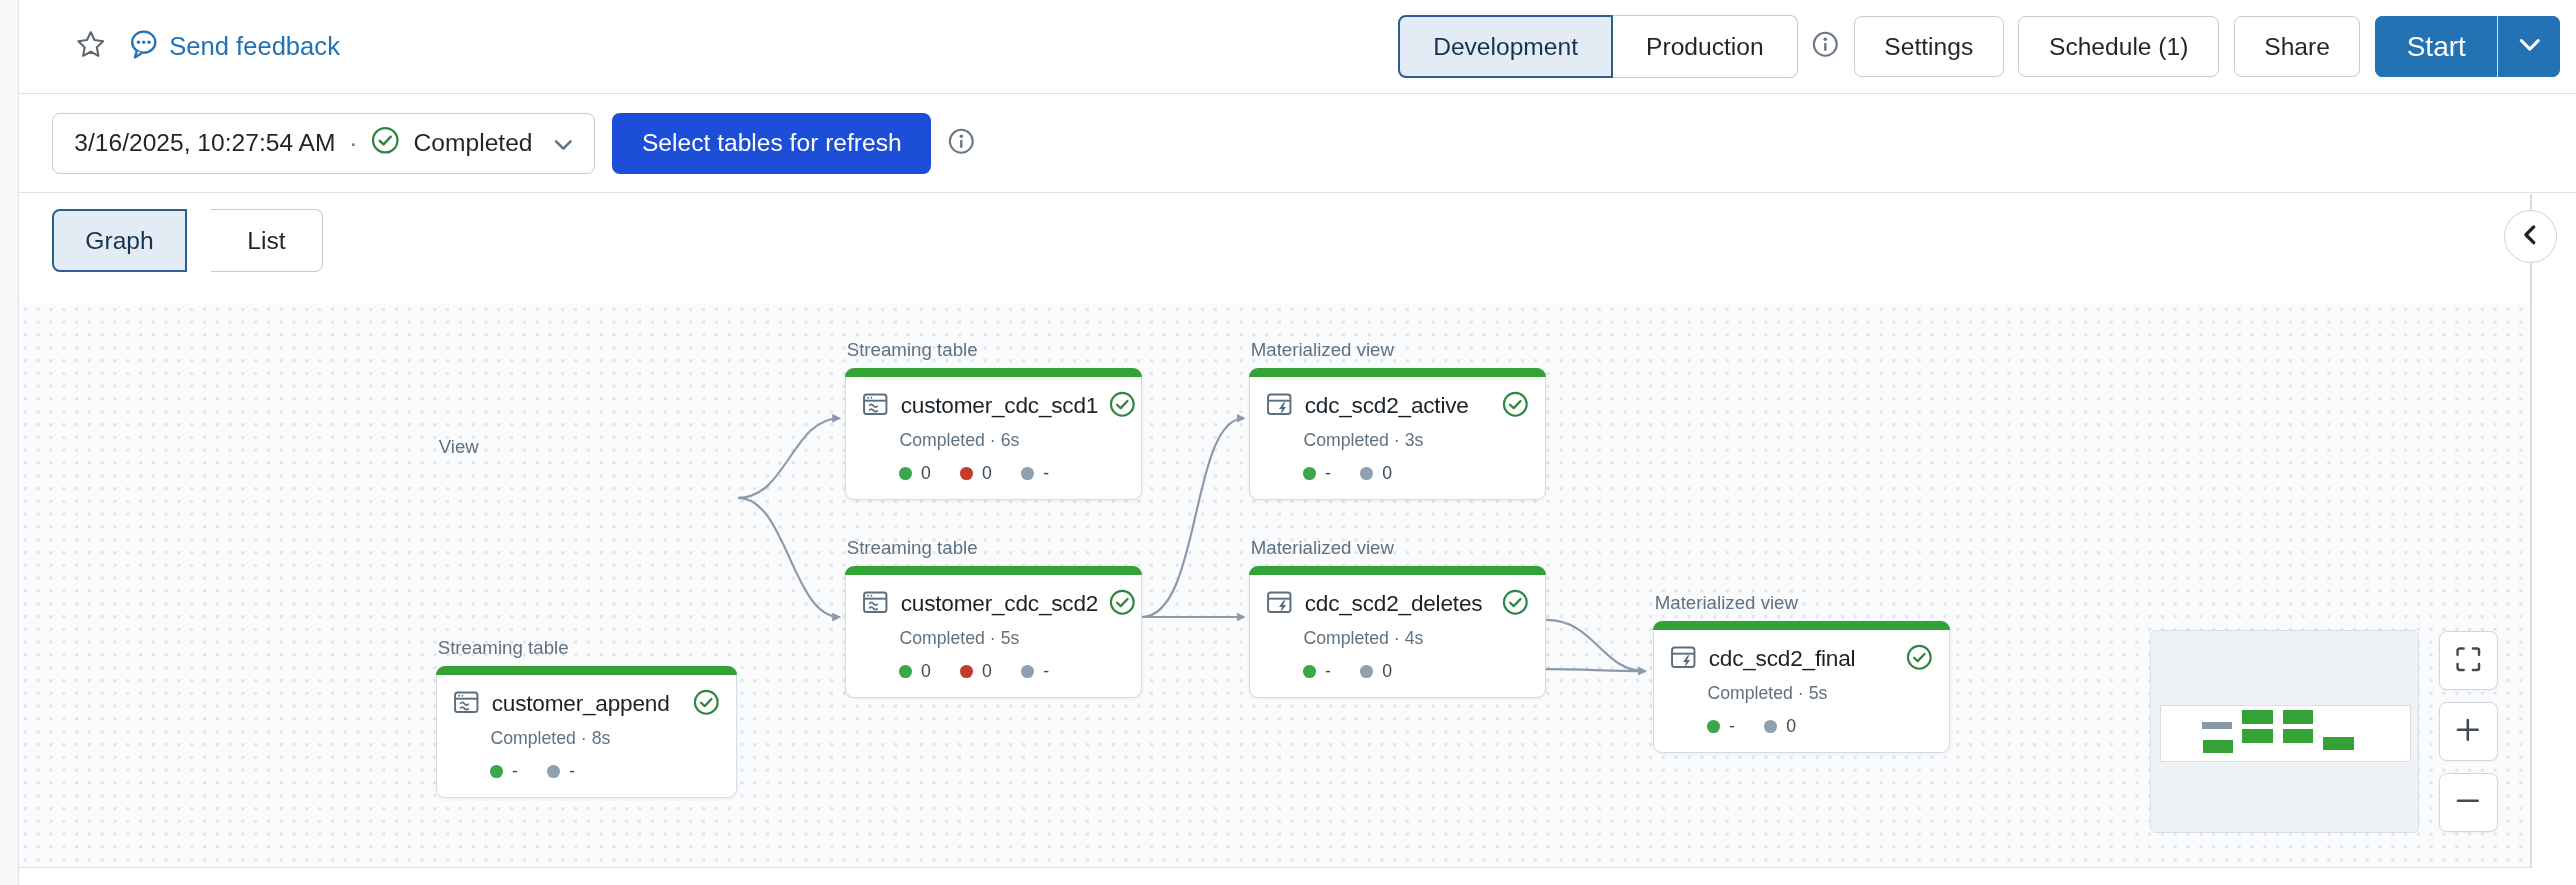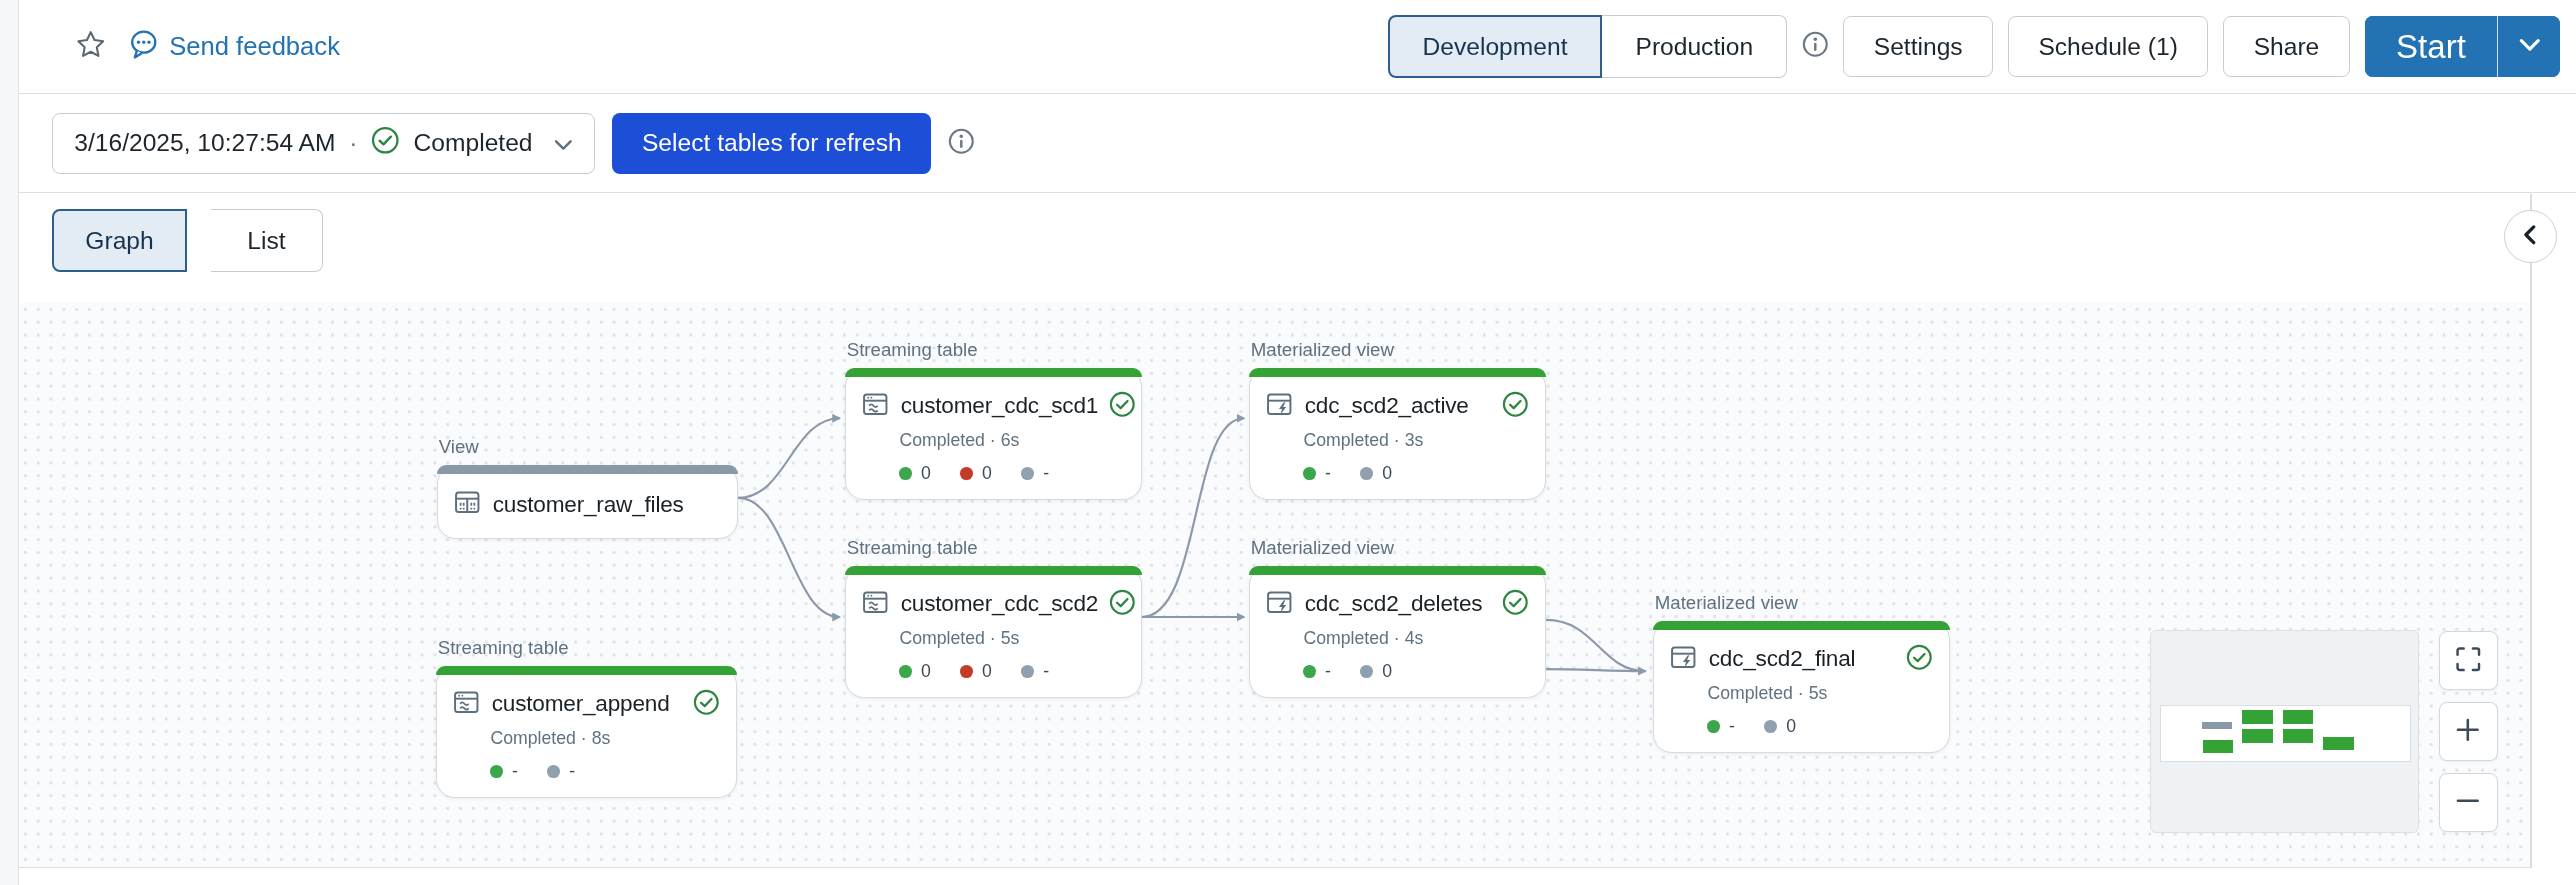--- a/index.html
+++ b/index.html
@@ -26,21 +26,21 @@
           font-family:inherit; }
   .hgroup { display:flex; align-items:center; gap:14.8px; }
   .kebab { width:33px; height:61px; margin-right:7.9px; }
   .kebab .d { width:5.9px; height:5.9px; border-radius:50%; background:#2F3B45; margin:3.4px auto; }
   .seg { display:flex; align-items:stretch; height:63px; }
   .seg .seg-on { background:#E3EBF5; border:2px solid #2D5E8D; color:#16344F;
                  border-radius:7.9px 0 0 7.9px; font-size:24.6px; padding:0 33px; cursor:pointer; font-family:inherit;text-align:right; }
   .seg .seg-off { background:#fff; border:1.5px solid #C5CCD3; border-left:none; color:#1D262D;
                   border-radius:0 7.9px 7.9px 0; font-size:24.6px; padding:0 33px; cursor:pointer; font-family:inherit; }
   .start-split { display:flex; height:61px; background:#2272B4; border-radius:7.9px; overflow:hidden; cursor:pointer; }
-  .start-main { color:#fff; font-size:33px; padding:0 31.5px; display:flex; align-items:center;
+  .start-main { color:#fff; font-size:28px; padding:0 31.5px; display:flex; align-items:center;
                 background:#2272B4; border:none; cursor:pointer; font-family:inherit; }
   .start-caret { width:63px; display:flex; align-items:center; justify-content:center;
                  border-left:1.5px solid rgba(255,255,255,0.8); background:#2272B4; border-top:none;
                  border-bottom:none; border-right:none; cursor:pointer; }
 
   
   .run-bar { position:absolute; left:18.7px; top:94px; right:0; height:99px; background:#fff;
              border-bottom:1px solid #DCE0E5; display:flex; align-items:center; padding-left:33px; gap:17px; }
   .run-select { height:61px; border:1.5px solid #C5CCD3; border-radius:7.9px; background:#fff;
                 display:flex; align-items:center; gap:13.8px; padding:0 21.6px; font-size:24.6px; cursor:pointer; }
@@ -58,21 +58,21 @@
 
   
   .canvas { position:absolute; left:18.7px; top:303px; width:2513px; height:565px;
             background-color:#FAFBFC;
             background-image:radial-gradient(circle, #E0E4E9 1.7px, transparent 1.7px);
             background-size:12.8px 12.8px; border-bottom:1px solid #DCE0E5; }
   .edges { position:absolute; left:0; top:0; pointer-events:none; }
 
   .node-wrap { position:absolute; }
   .type-label { font-size:18.7px; color:#5F7281; margin:0 0 6.9px 2px; }
-  .node { position:relative; width:297px; background:#fff; border:1px solid #D4DBE2; border-radius:19px;
+  .node { position:relative; width:297px; background:#fff; border:1px solid #D4DBE2; border-radius:9px;
           box-shadow:0 1px 3.9px rgba(40,50,60,0.08); cursor:pointer; }
   .node.wide { width:301px; }
   .node-bar { position:absolute; top:-1px; left:-1px; right:-1px; height:8.9px;
               border-radius:9.8px 9.8px 0 0; background:#35A235; }
   .node-bar.gray { background:#8A99A8; }
   .node-body { padding:20.7px 15.7px 14.8px; }
   .node-body.slim { padding:22.6px 15.7px 16.7px; }
   .node-row1 { display:flex; align-items:center; gap:10.8px; }
   .node-name { font-size:22.6px; font-weight:500; color:#1A2228; letter-spacing:-0.2px;
                white-space:nowrap; flex:1; }
@@ -208,37 +208,20 @@
       <path d="M 731,198 C 780,198 786,117 834,117" stroke="#8B99AB" stroke-width="2.2" fill="none" marker-end="url(#arrow)"></path>
       <path d="M 731,198 C 780,198 786,319 834,319" stroke="#8B99AB" stroke-width="2.2" fill="none" marker-end="url(#arrow)"></path>
       <path d="M 1141,319 C 1202,319 1190,117 1245,117" stroke="#8B99AB" stroke-width="2.2" fill="none" marker-end="url(#arrow)"></path>
       <path d="M 1141,319 C 1180,319 1205,319 1245,319" stroke="#8B99AB" stroke-width="2.2" fill="none" marker-end="url(#arrow)"></path>
       <path d="M 1552,322 C 1602,322 1608,374 1653,374" stroke="#8B99AB" stroke-width="2.2" fill="none"></path>
       <path d="M 1552,372 C 1592,372 1614,374 1653,374" stroke="#8B99AB" stroke-width="2.2" fill="none" marker-end="url(#arrow)"></path>
     </svg>
 
     <div class="node-wrap" style="left:418px; top:133px;">
       <div class="type-label">View</div>
-      <div class="node wide">
-        <div class="node-bar gray"></div>
-        <div class="node-body slim">
-          <div class="node-row1">
-            <span>
-              <svg width="28.5" height="28.5" viewBox="0 0 28 28" fill="none" stroke="#5C6F7E" stroke-width="1.9">
-                <rect x="3" y="4.5" width="22" height="19" rx="2.5"></rect>
-                <path d="M3 10.5 H25"></path>
-                  <path d="M14 10.5 V23.5"></path>
-                <path d="M7.5 14.5 v3 M10.5 14.5 v3 M18 14.5 v3 M21 14.5 v3" stroke-width="1.7"></path>
-                <path d="M7.5 19.5 v1.5 M10.5 19.5 v1.5 M18 19.5 v1.5 M21 19.5 v1.5" stroke-width="1.7"></path>
-              </svg>
-            </span>
-            <span class="node-name">customer_raw_files</span>
-          </div>
-        </div>
-      </div>
     </div>
 
     <div class="node-wrap" style="left:826px; top:36px;">
       <div class="type-label">Streaming table</div>
       <div class="node">
         <div class="node-bar"></div>
         <div class="node-body">
           <div class="node-row1">
             <span>
               <svg width="28.5" height="28.5" viewBox="0 0 28 28" fill="none" stroke="#5C6F7E" stroke-width="1.9">

